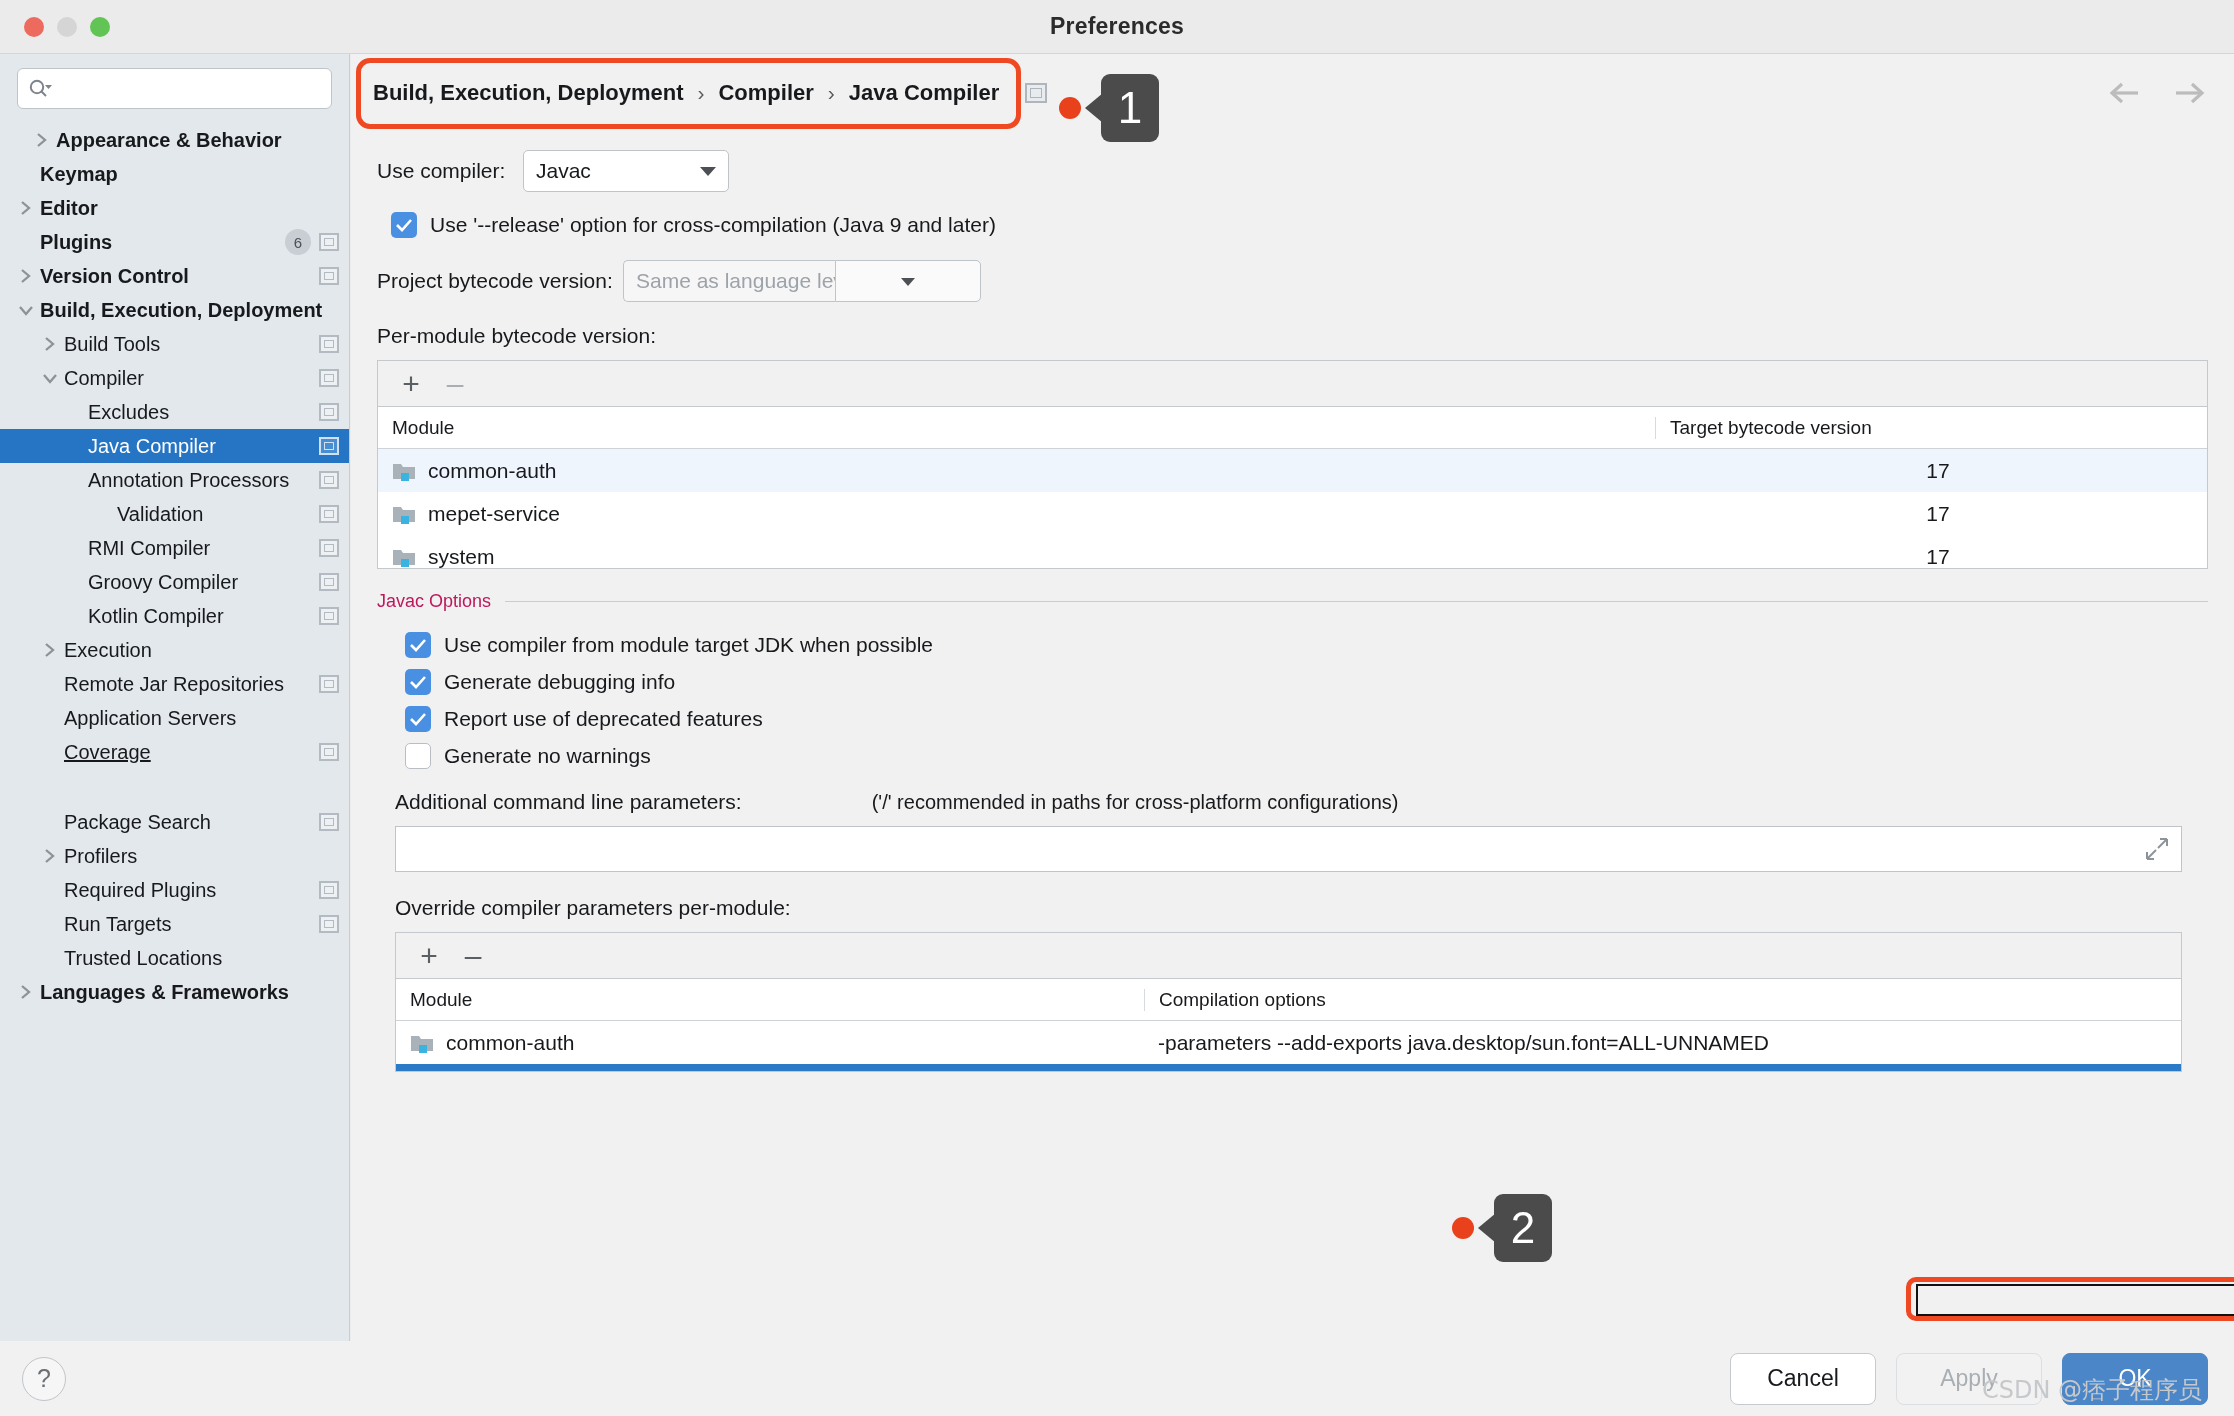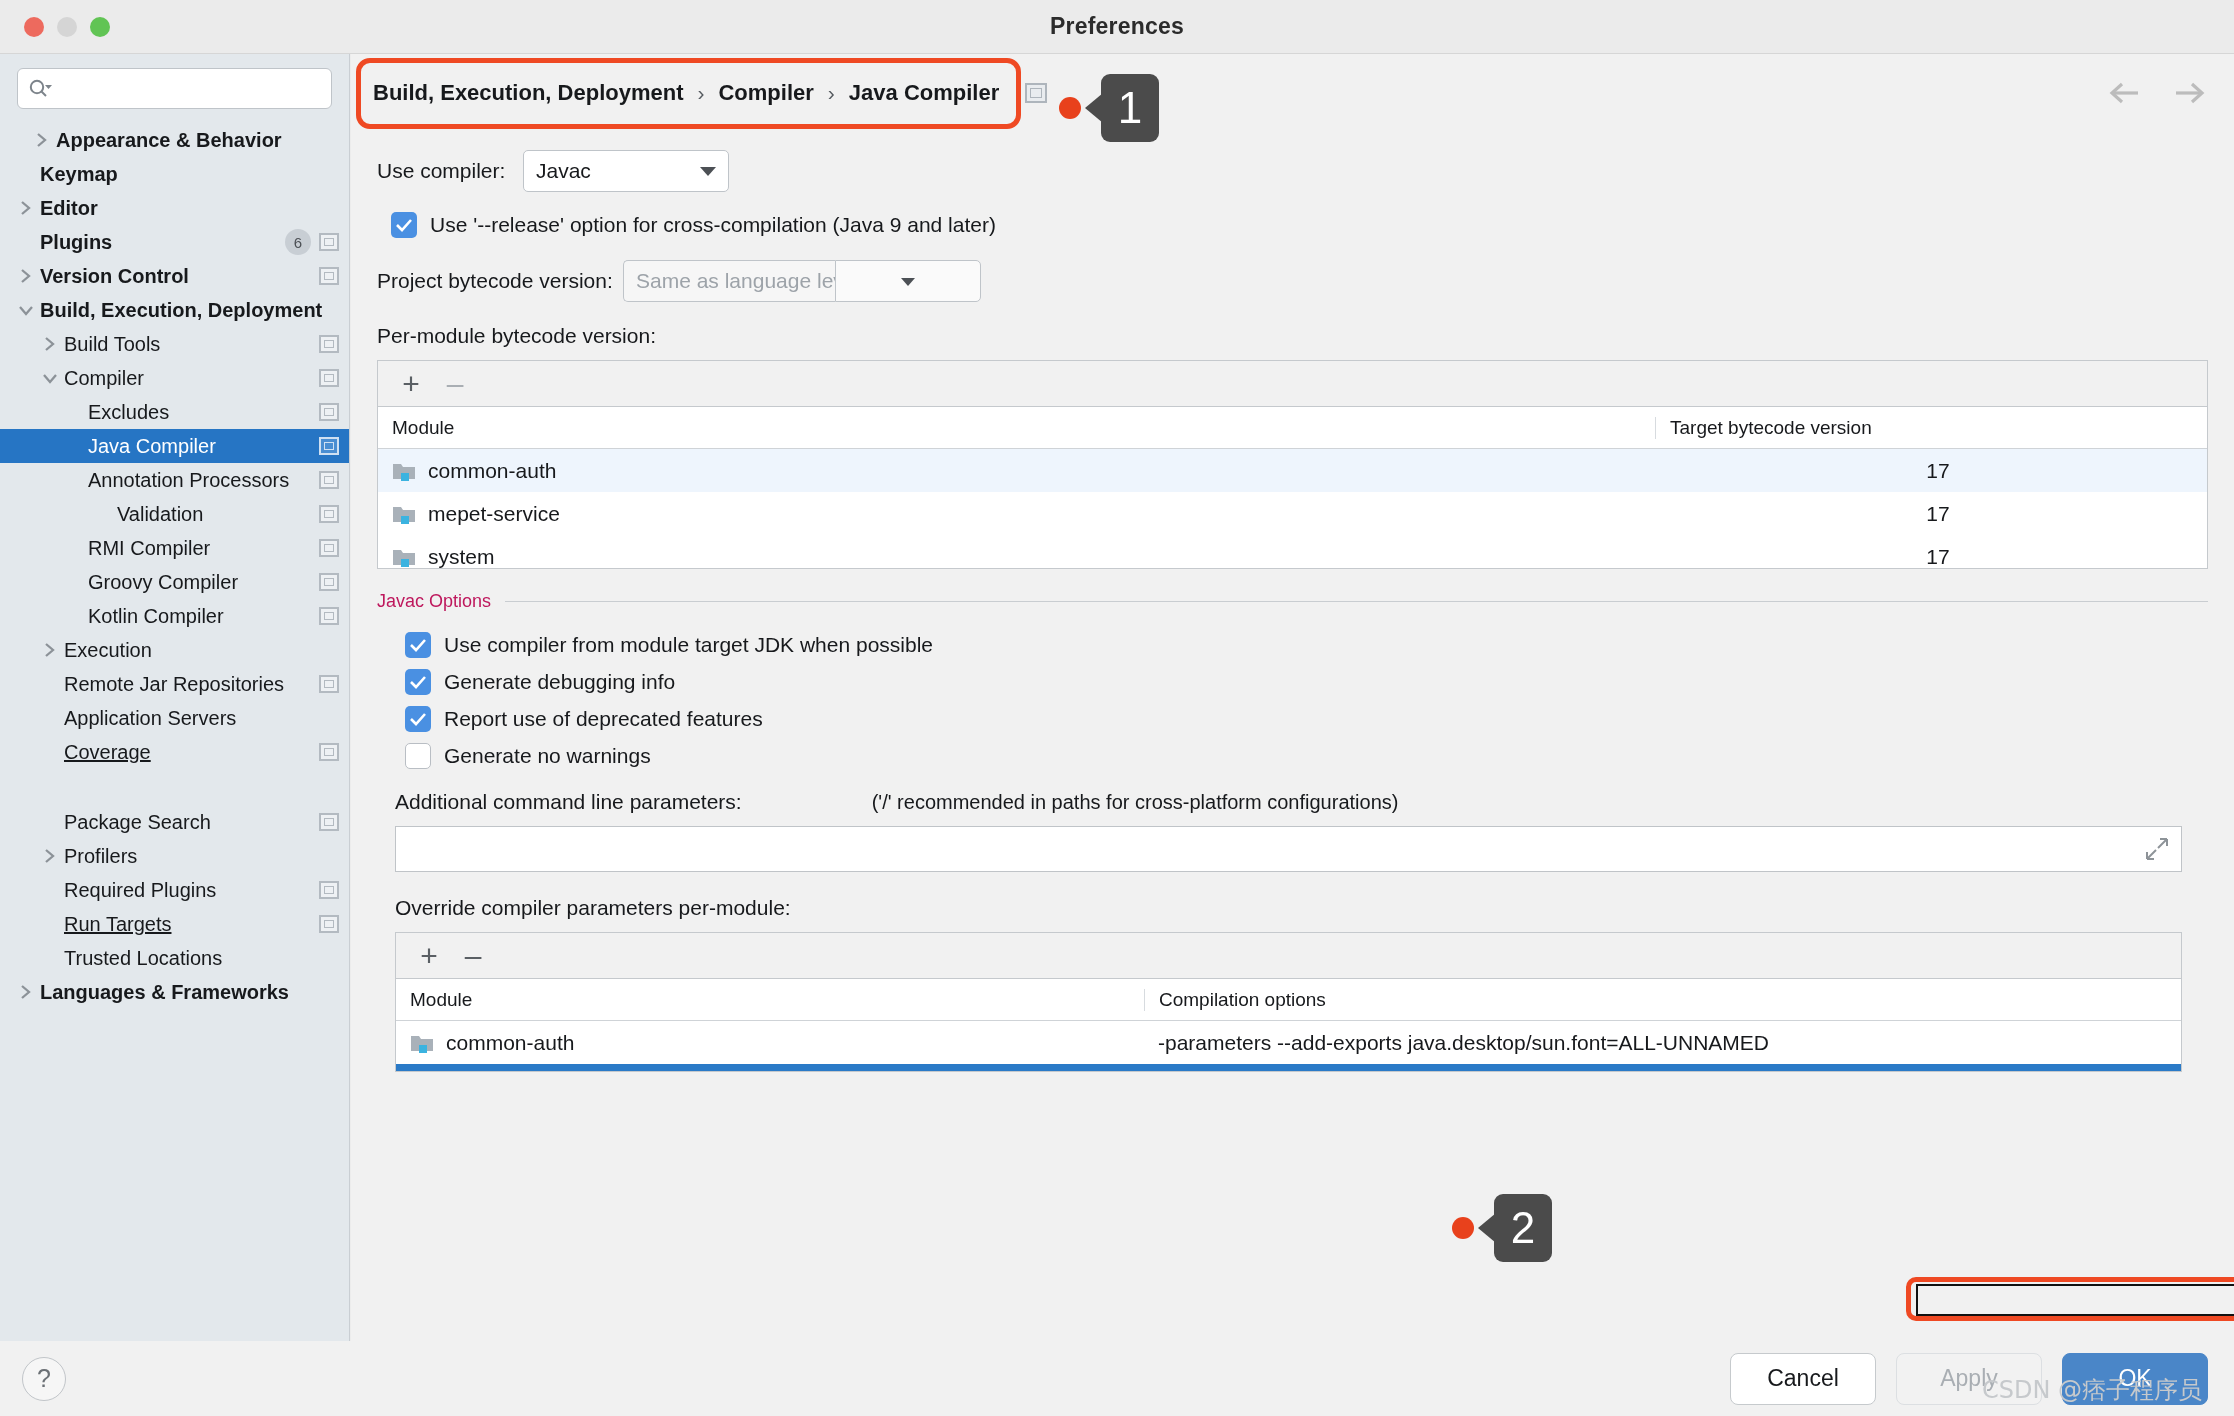--- a/index.html
+++ b/index.html
@@ -458,21 +458,21 @@
           <span class="label">Profilers</span>
           <span class="spacer-right"></span>
         </div>
         <div class="node" style="padding-left: 40px;">
           <span class="arrow empty"></span>
           <span class="label">Required Plugins</span>
           <span class="spacer-right">
             <span class="panel-glyph"></span>
           </span>
         </div>
-        <div class="node" style="padding-left: 40px; text-decoration: underline;">
+        <div class="node" style="padding-left: 40px;">
           <span class="arrow empty"></span>
           <span class="label">Run Targets</span>
           <span class="spacer-right">
             <span class="panel-glyph"></span>
           </span>
         </div>
         <div class="node" style="padding-left: 40px;">
           <span class="arrow empty"></span>
           <span class="label">Trusted Locations</span>
           <span class="spacer-right"></span>

